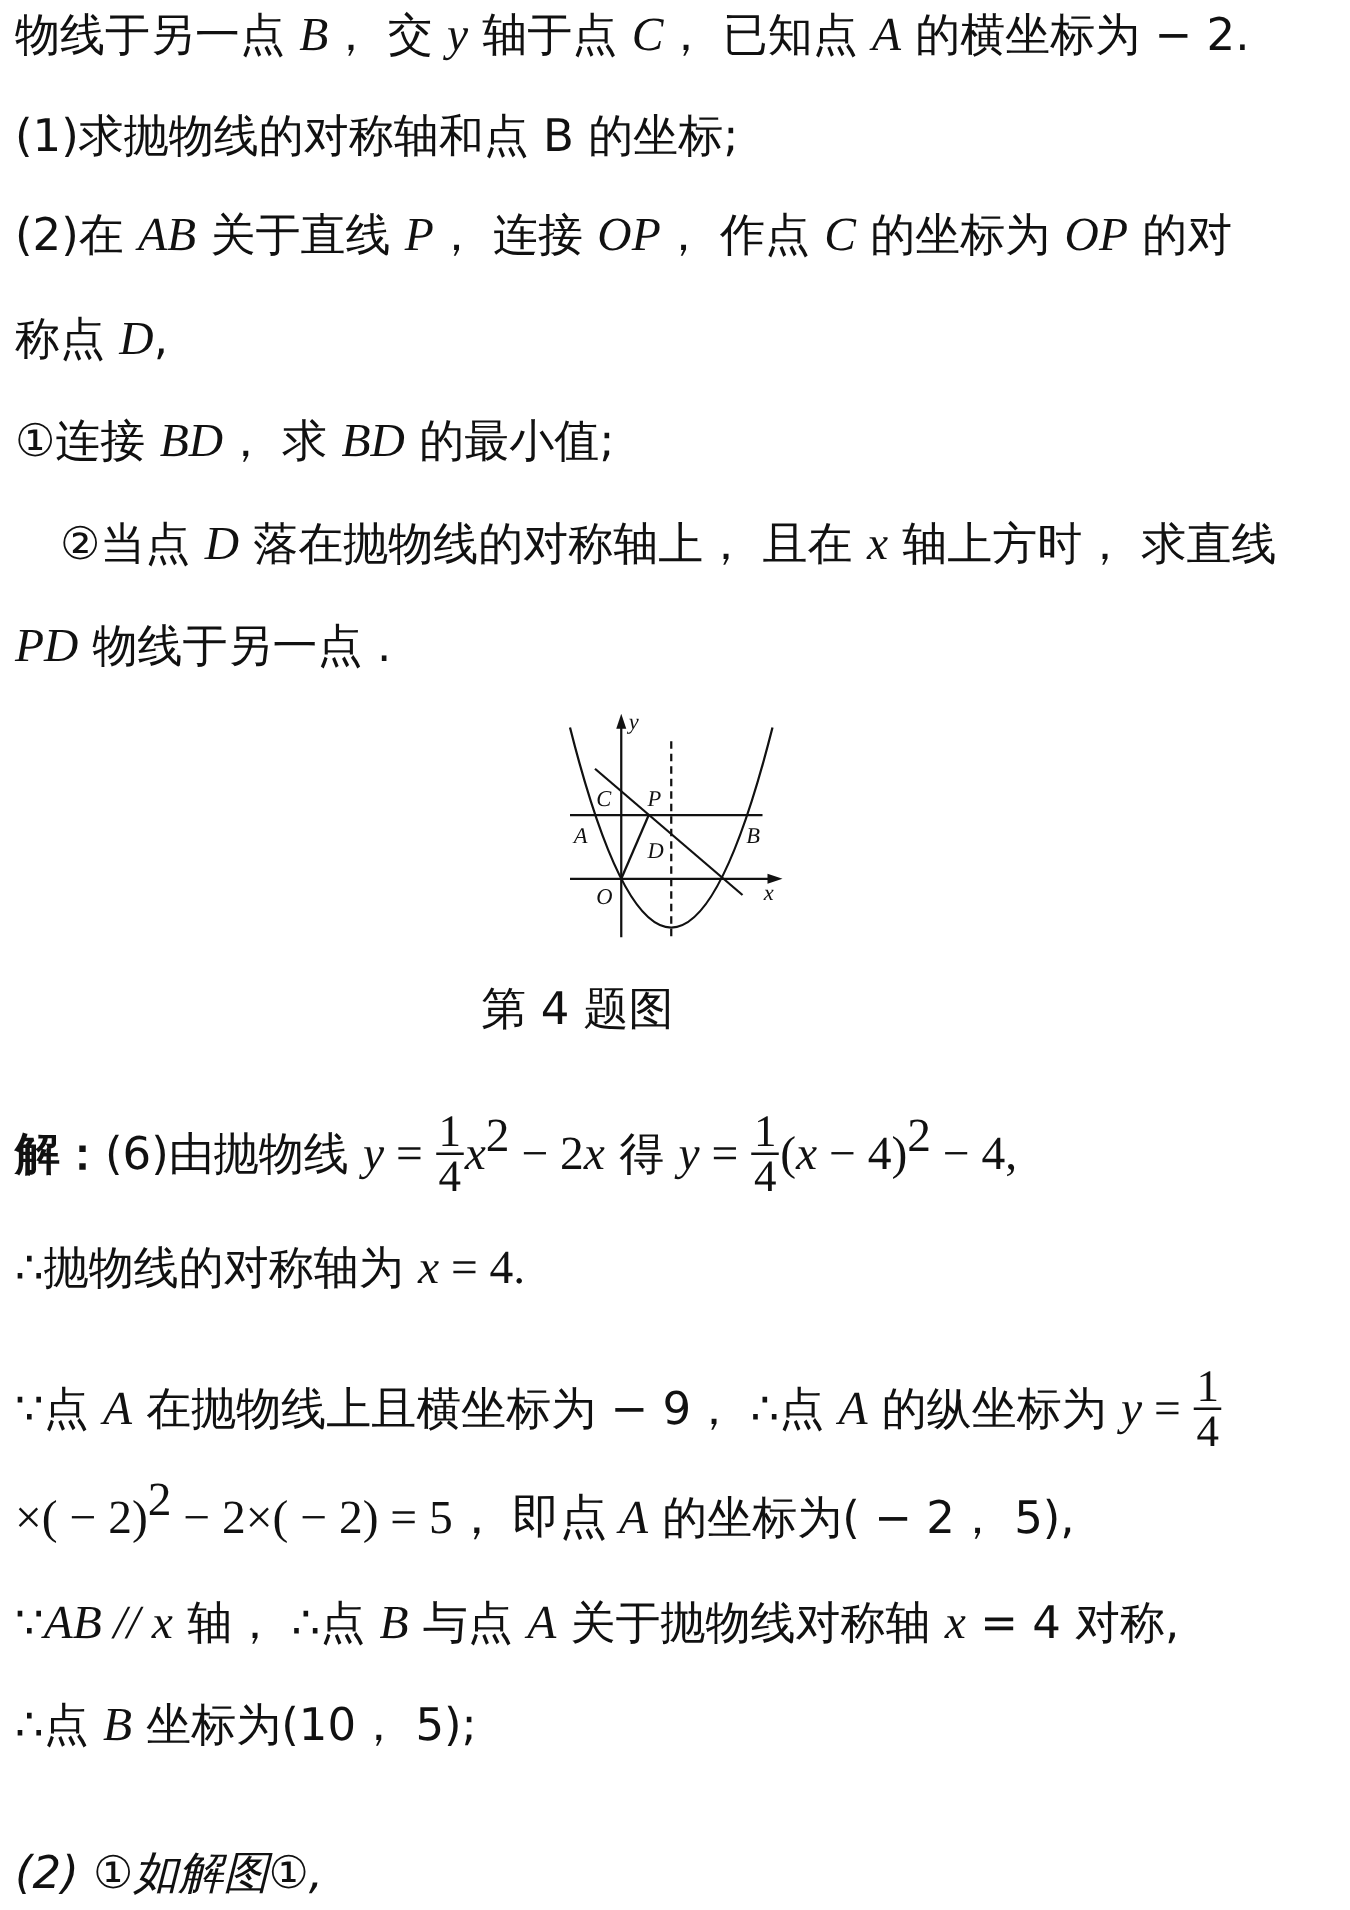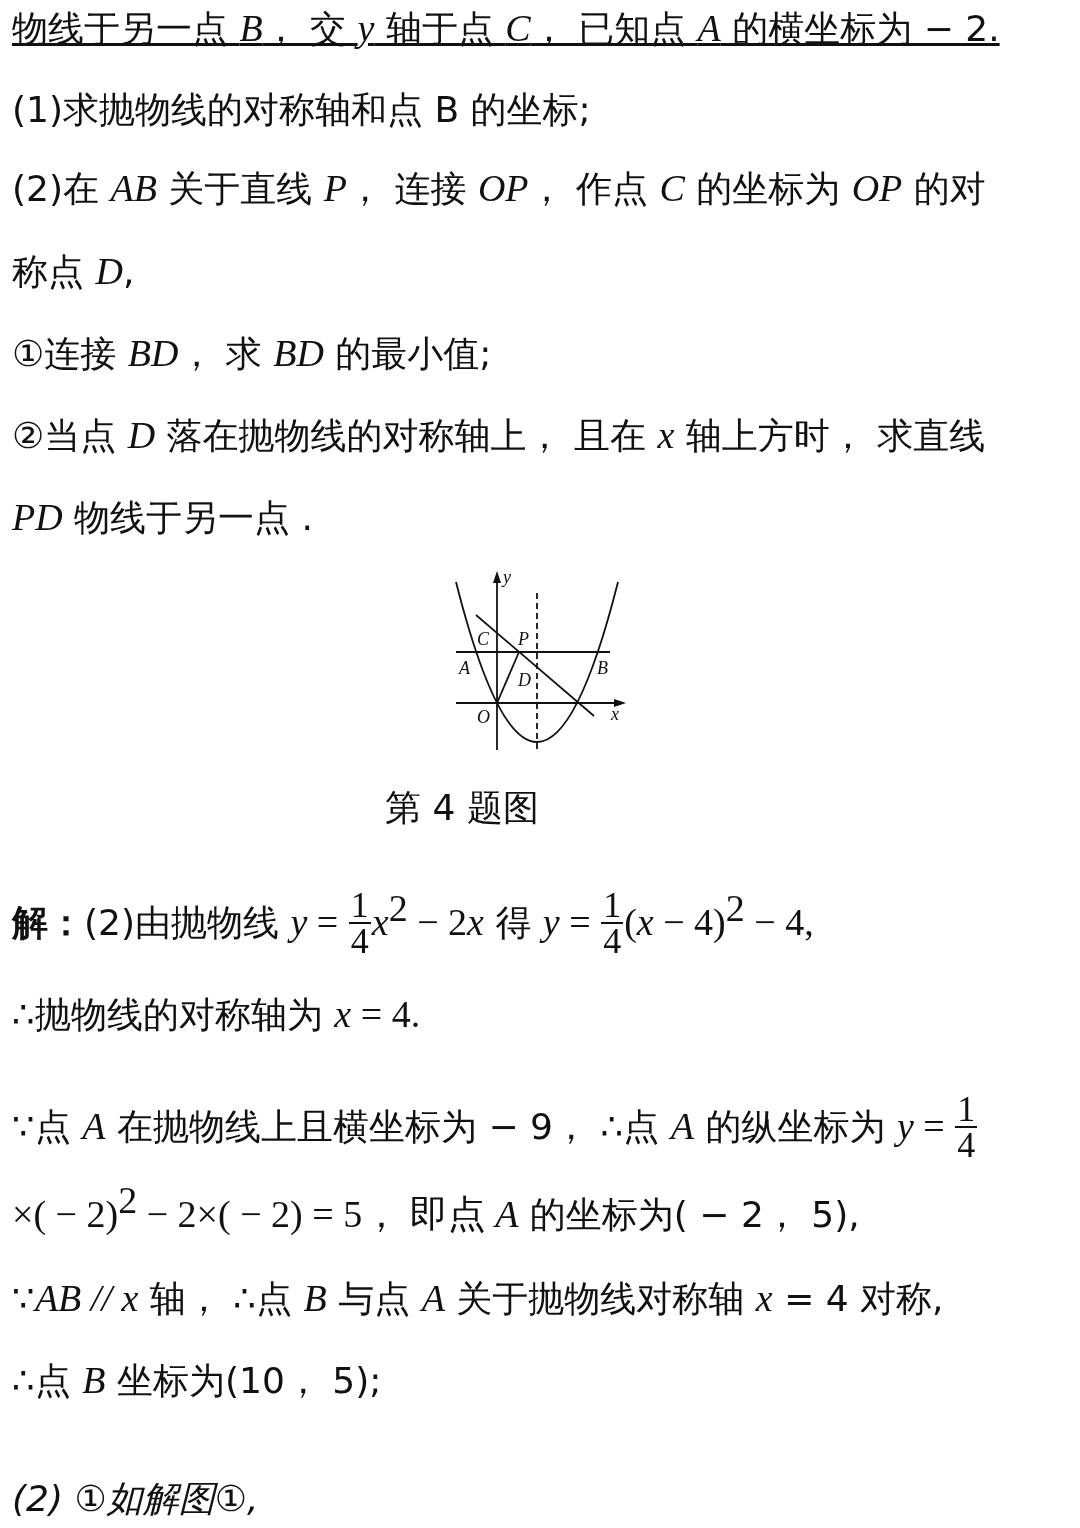--- a/index.html
+++ b/index.html
@@ -27,41 +27,41 @@
   .figure { position: absolute; left: 440px; top: 565px; width: 200px; height: 185px; }
   .caption {
     position: absolute; left: 0; width: 924px; top: 786px; text-align: center;
     font-family: "DejaVu Sans", "Liberation Sans", sans-serif; font-size: 36px; line-height: 44px;
   }
   .fig-label { font-family: "Liberation Serif", serif; font-style: italic; font-size: 18px; fill: #111; }
 </style>
 </head>
 <body>
 
-<div class="line" style="top:6px;text-decoration:underline;">
+<div class="line" style="top:6px;">
   <span>物线于另一点 </span><span class="it">B</span><span>，  交 </span><span class="it">y</span><span> 轴于点 </span><span class="it">C</span><span>，  已知点 </span><span class="it">A</span><span> 的横坐标为 − 2.</span>
 </div>
 
 <div class="line" style="top:88px;">
   <span>(1)求抛物线的对称轴和点 B 的坐标;</span>
 </div>
 
 <div class="line" style="top:166px;">
   <span>(2)在 </span><span class="it">AB</span><span> 关于直线 </span><span class="it">P</span><span>，  连接 </span><span class="it">OP</span><span>，  作点 </span><span class="it">C</span><span> 的坐标为 </span><span class="it">OP</span><span> 的对</span>
 </div>
 
 <div class="line" style="top:249px;">
   <span>称点 </span><span class="it">D</span><span>,</span>
 </div>
 
 <div class="line" style="top:331px;">
   <span>①连接 </span><span class="it">BD</span><span>，  求 </span><span class="it">BD</span><span> 的最小值;</span>
 </div>
 
-<div class="line" style="top:413px;">
+<div class="line" style="top:413px;margin-left:36px;">
   <span>②当点 </span><span class="it">D</span><span> 落在抛物线的对称轴上，  且在 </span><span class="it">x</span><span> 轴上方时，  求直线</span>
 </div>
 
 <div class="line" style="top:495px;">
   <span class="it">PD</span><span> 物线于另一点 .</span>
 </div>
 
 <div class="figure">
   <svg width="200" height="185" viewBox="440 565 200 185">
     <defs>
@@ -93,21 +93,21 @@
     <text class="fig-label" x="459" y="674">A</text>
     <text class="fig-label" x="597" y="674">B</text>
     <text class="fig-label" x="477" y="645">C</text>
     <text class="fig-label" x="518" y="645">P</text>
     <text class="fig-label" x="518" y="686">D</text>
   </svg>
 </div>
 <div class="caption">第 4 题图</div>
 
 <div class="line" style="top:890px;">
-  <span class="bold">解：</span><span class="rm" style="font-family:'DejaVu Sans','Liberation Sans',sans-serif;font-size:36px;">(2)由抛物线 </span><span class="it">y</span><span class="rm"> = </span><span class="frac">
+  <span class="bold">解：</span><span class="rm" style="font-family:'DejaVu Sans','Liberation Sans',sans-serif;font-size:36px;">(6)由抛物线 </span><span class="it">y</span><span class="rm"> = </span><span class="frac">
       <span class="num">1</span>
       <span class="den">4</span>
     </span><span class="it">x</span><sup class="rm">2</sup><span class="rm"> − 2</span><span class="it">x</span><span> 得 </span><span class="it">y</span><span class="rm"> = </span><span class="frac">
       <span class="num">1</span>
       <span class="den">4</span>
     </span><span class="rm">(</span><span class="it">x</span><span class="rm"> − 4)</span><sup class="rm">2</sup><span class="rm"> − 4,</span>
 </div>
 
 <div class="line" style="top:992px;">
   <span>∴</span><span>抛物线的对称轴为 </span><span class="it">x</span><span class="rm"> = 4.</span>

